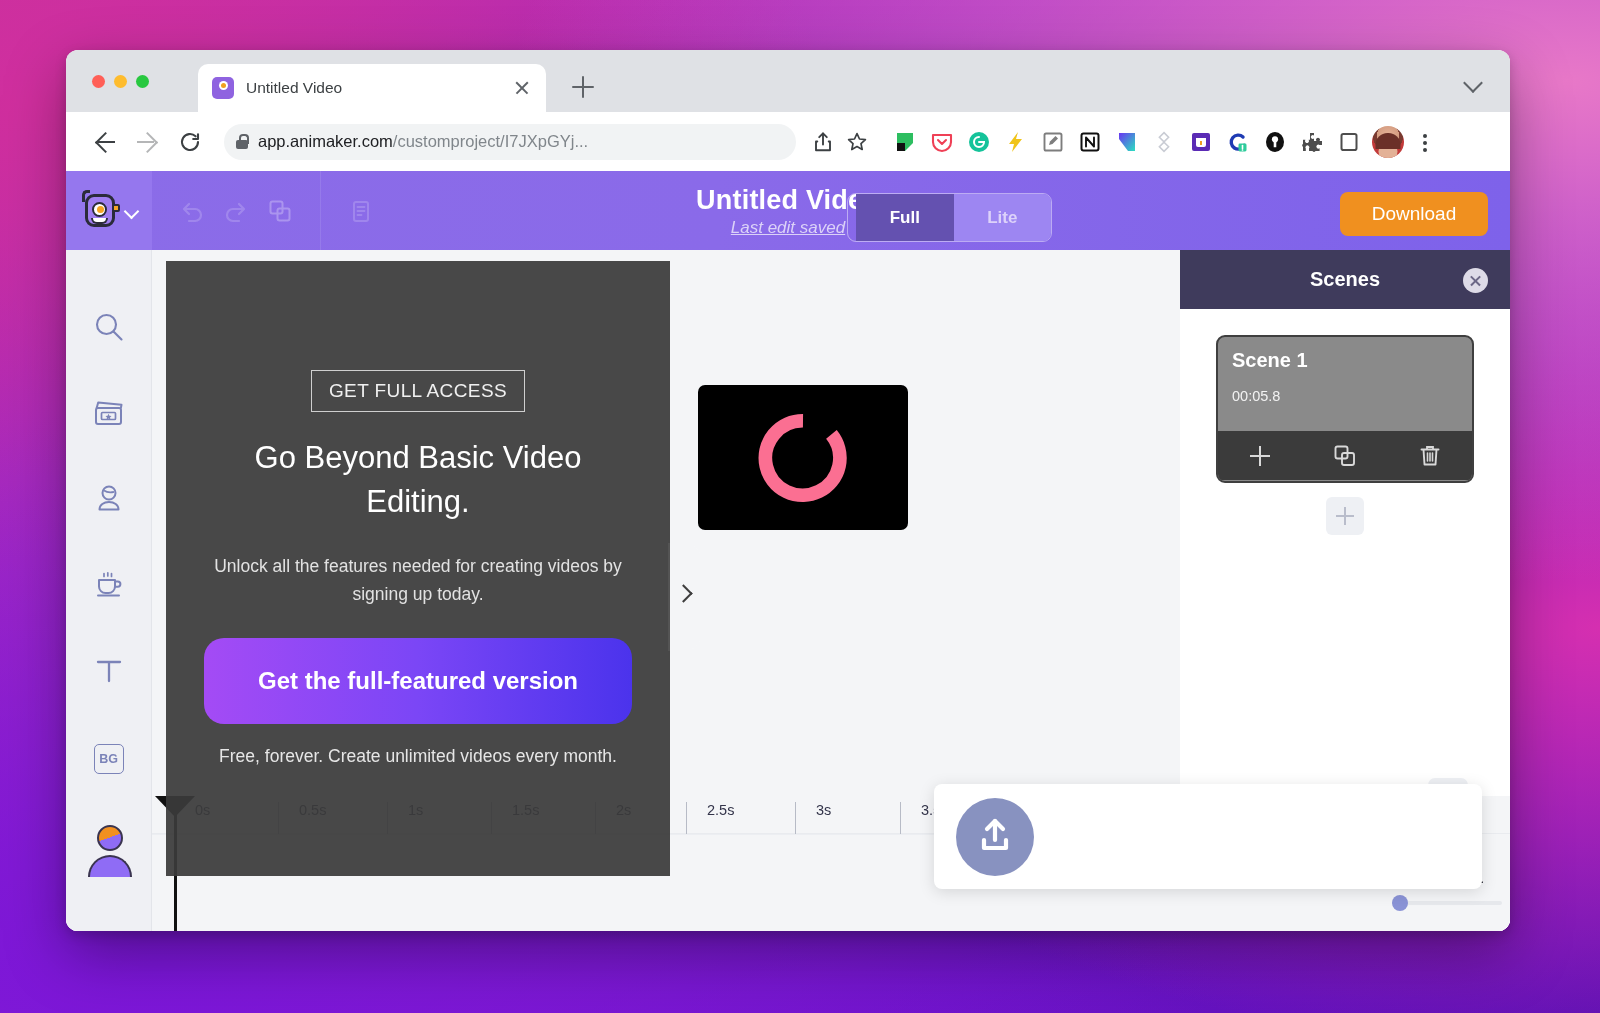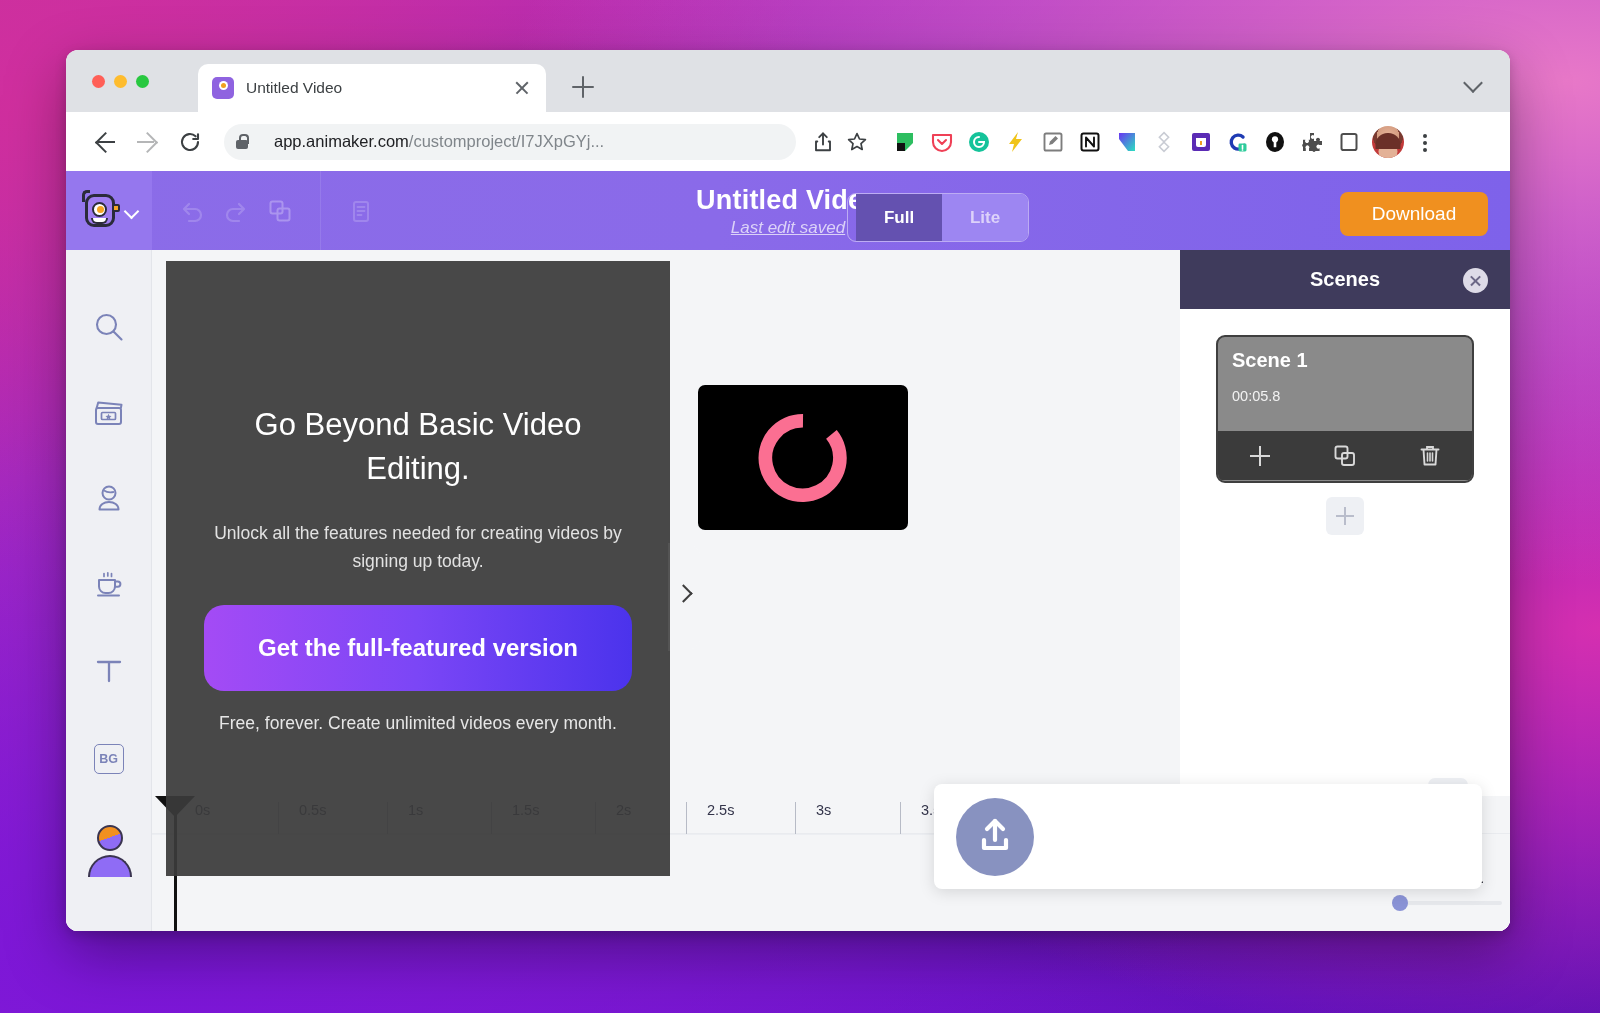--- a/index.html
+++ b/index.html
@@ -95,21 +95,21 @@
   .arrow-l::after { left: 12px; }
   .arrow-r::after { left: 11px; }
   .arrow-r::before, .arrow-r::after { opacity:.38; }
 
   .reload { margin-left: 4px; }
   .reload svg { position:absolute; left:9px; top:9px; }
 
   .omnibox {
     flex: 0 0 auto; width: 572px; height: 36px; margin-left: 14px;
     background: #f1f3f4; border-radius: 18px;
-    display: flex; align-items: center; padding: 16px 12px; gap: 26px;
+    display: flex; align-items: center; padding: 16px 12px; gap: 10px;
   }
   .lock { width:12px; height:15px; position:relative; flex:0 0 auto; }
   .lock::before {
     content:""; position:absolute; left:0; bottom:0; width:12px; height:9px;
     background:#5f6368; border-radius:2px;
   }
   .lock::after {
     content:""; position:absolute; left:2.6px; top:0; width:6.8px; height:8px;
     border:2px solid #5f6368; border-bottom:none; border-radius:4px 4px 0 0;
   }
@@ -167,21 +167,21 @@
   .hdr-tools { display:flex; align-items:center; height:79px; }
   .hdr-group { display:flex; align-items:center; height:79px; padding:0 18px; }
   .hdr-sep { width:1px; height:79px; background:rgba(255,255,255,.10); }
   .hdr-ic { width: 44px; height: 44px; opacity:.18; position:relative; display:flex; align-items:center; justify-content:center;}
 
   .title-block { position:absolute; left:0; right:0; top:14px; text-align:center; pointer-events:none; }
   .vid-title { font-size: 27px; font-weight: bold; color:#fff; letter-spacing:.2px; }
   .vid-sub { font-size: 17px; color:#dcd2f8; font-style: italic; text-decoration: underline; margin-top: 2px;}
 
   .seg {
-    position:absolute; left:781px; top:22px; width:182px; height:49px;
+    position:absolute; left:781px; top:22px; width:205px; height:49px;
     border:1.6px solid rgba(255,255,255,.45); border-radius:9px; display:flex; overflow:hidden;padding-left:8px;
   }
   .seg > div { flex:1; display:flex; align-items:center; justify-content:center; font-size:17px; font-weight:bold; cursor:pointer;}
   .seg .on  { background:#6451b0; color:#fff; }
   .seg .off { background:#9d86f2; color:#ddd2fa; }
 
   .dl-btn {
     position:absolute; right: 22px; top: 21px; width: 148px; height: 44px;
     background:#f0901f; border-radius: 8px; color:#fff; font-size:19px;
     display:flex; align-items:center; justify-content:center; cursor:pointer;
@@ -668,20 +668,21 @@
             <span>Zoom</span>
             <span>+</span>
           </div>
           <div class="zslider">
             <div class="zknob"></div>
           </div>
         </div>
       </div>
 
       <div class="modal">
+        <div class="badge">GET FULL ACCESS</div>
         <div class="m-h1">Go Beyond Basic Video Editing.</div>
         <div class="m-p">Unlock all the features needed for creating videos by signing up today.</div>
         <div class="m-cta">Get the full-featured version</div>
         <div class="m-foot">Free, forever. Create unlimited videos every month.</div>
         <div class="modal-knob"></div>
       </div>
 
     </div>
   </div>
 </div>

